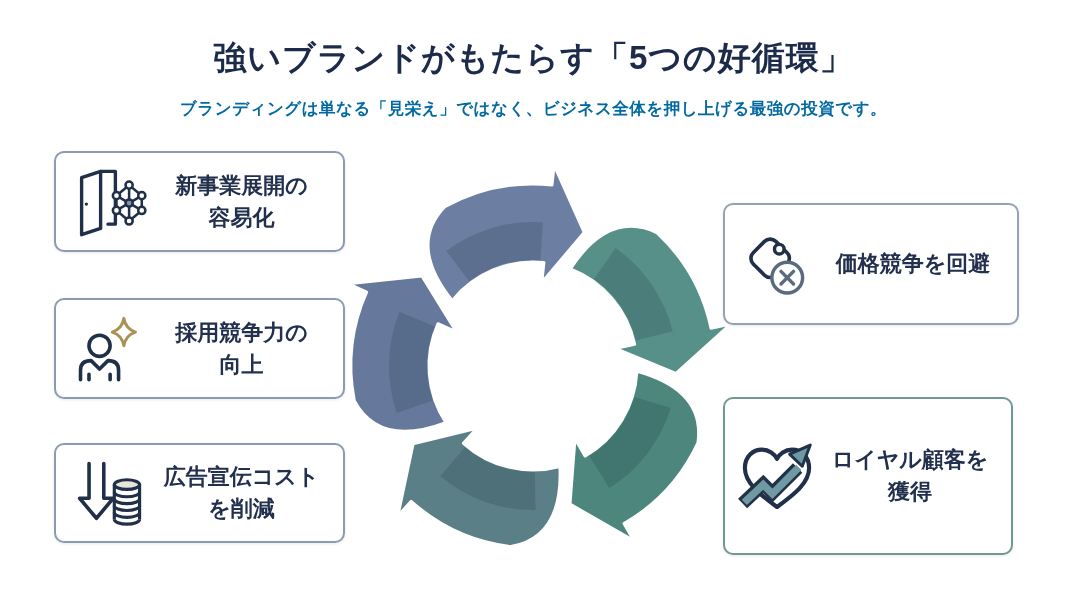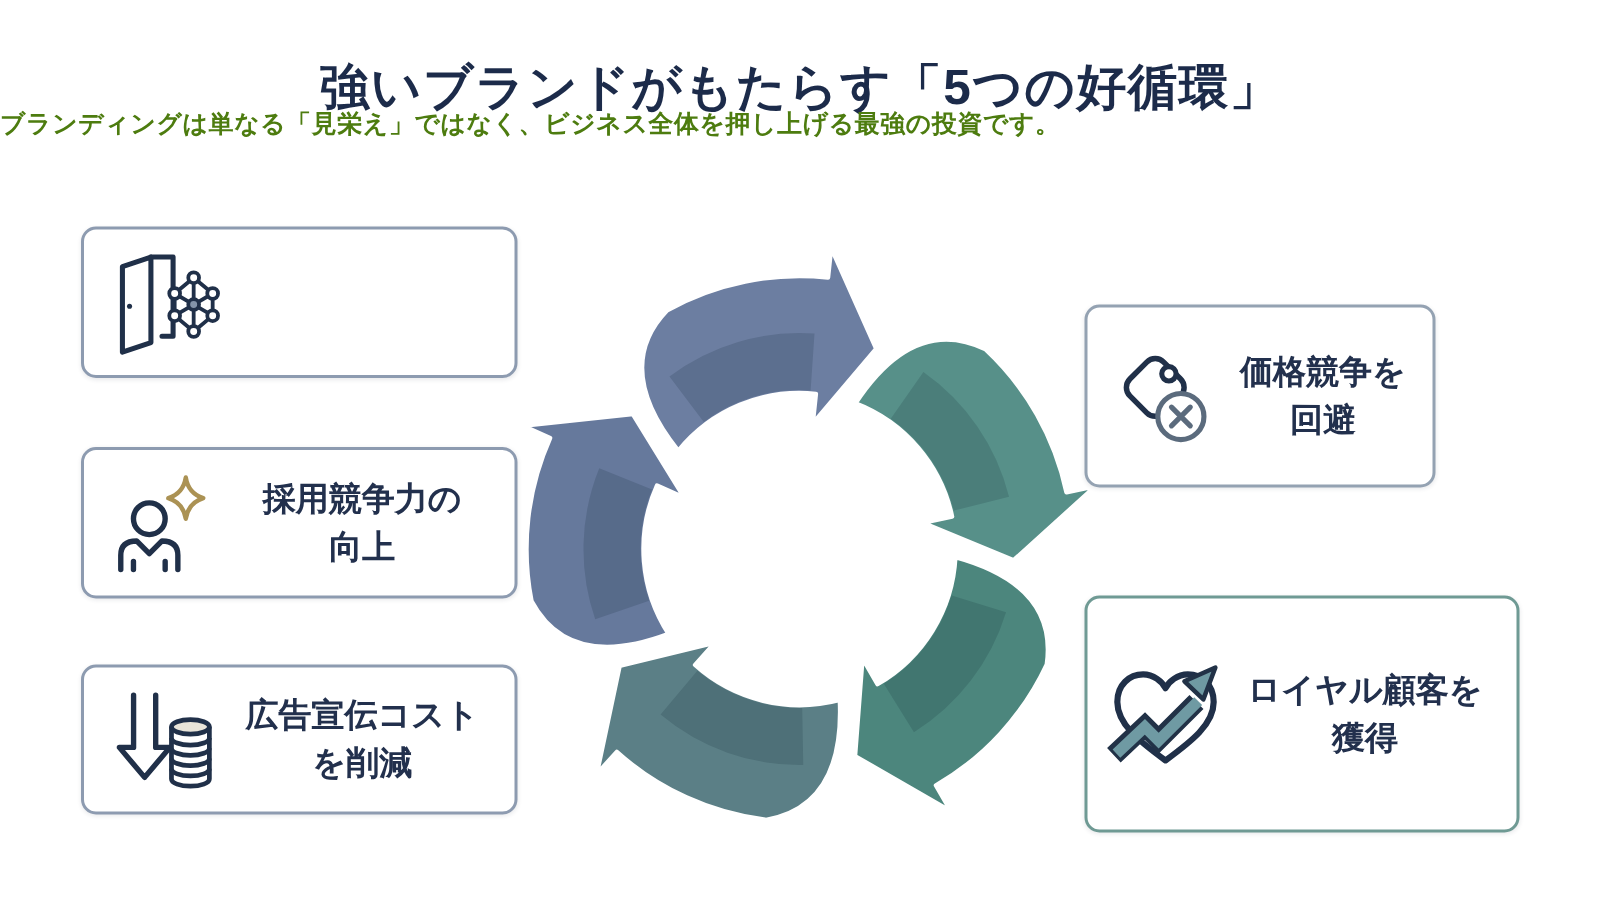--- a/index.html
+++ b/index.html
@@ -13,38 +13,38 @@
     background:#ffffff;
     overflow:hidden;
   }
   .title{
     position:absolute;top:36px;left:0;right:0;
     text-align:center;
     font-size:33px;font-weight:bold;
     color:#1c2b4a;letter-spacing:1px;
   }
   .subtitle{
-    position:absolute;top:72px;left:0;right:0;
-    text-align:left;
+    position:absolute;top:98px;left:0;right:0;
+    text-align:center;
     font-size:16.5px;font-weight:600;
-    color:#4d7c0f;letter-spacing:.5px;
+    color:#0369a1;letter-spacing:.5px;
   }
   .card{
     position:absolute;
     background:#ffffff;
     border:2px solid #8d9bb0;
     border-radius:10px;
     display:flex;align-items:center;
     box-shadow:0 1px 3px rgba(30,40,60,.10);
     box-sizing:border-box;
   }
   .c1{left:54px;top:151px;width:291px;height:101px}
   .c2{left:54px;top:298px;width:291px;height:101px}
   .c3{left:54px;top:443px;width:291px;height:100px}
-  .c4{left:723px;top:203px;width:234px;height:122px}
+  .c4{left:723px;top:203px;width:296px;height:122px}
   .c5{left:723px;top:397px;width:290px;height:158px}
   .card-icon{
     width:88px;flex:0 0 88px;
     display:flex;justify-content:center;align-items:center;
     margin-left:8px;
   }
   .card-label{
     flex:1;text-align:center;
     font-weight:bold;font-size:22px;
     color:#22304d;line-height:1.45;
@@ -91,20 +91,24 @@
           <path d="M58 37 L58 20 M58 37 L70 30 M58 37 L70 44 M58 37 L58 54 M58 37 L46 44 M58 37 L46 30"></path>
           <circle cx="58" cy="20" r="3.4" fill="#ffffff"></circle>
           <circle cx="70" cy="30" r="3.4" fill="#ffffff"></circle>
           <circle cx="70" cy="44" r="3.4" fill="#ffffff"></circle>
           <circle cx="58" cy="54" r="3.4" fill="#ffffff"></circle>
           <circle cx="46" cy="44" r="3.4" fill="#ffffff"></circle>
           <circle cx="46" cy="30" r="3.4" fill="#ffffff"></circle>
           <circle cx="58" cy="37" r="3.4" fill="#8494aa"></circle>
         </g>
       </svg>
+    </span>
+    <span class="card-label">
+      <span>新事業展開の</span><br>
+      <span>容易化</span>
     </span>
   </div>
 
   <div class="card c2" style="border-color: rgb(141, 155, 176);">
     <span class="card-icon">
       <svg width="78" height="74" viewBox="0 0 72 70" fill="none">
         <g stroke="#203049" stroke-width="3.4" stroke-linecap="round" stroke-linejoin="round">
           <circle cx="28" cy="32" r="10"></circle>
           <path d="M10 64 V55 Q10 46 20 46 L28 54 L36 46 Q46 46 46 55 V64"></path>
           <path d="M18 64 V59 M38 64 V59"></path>

